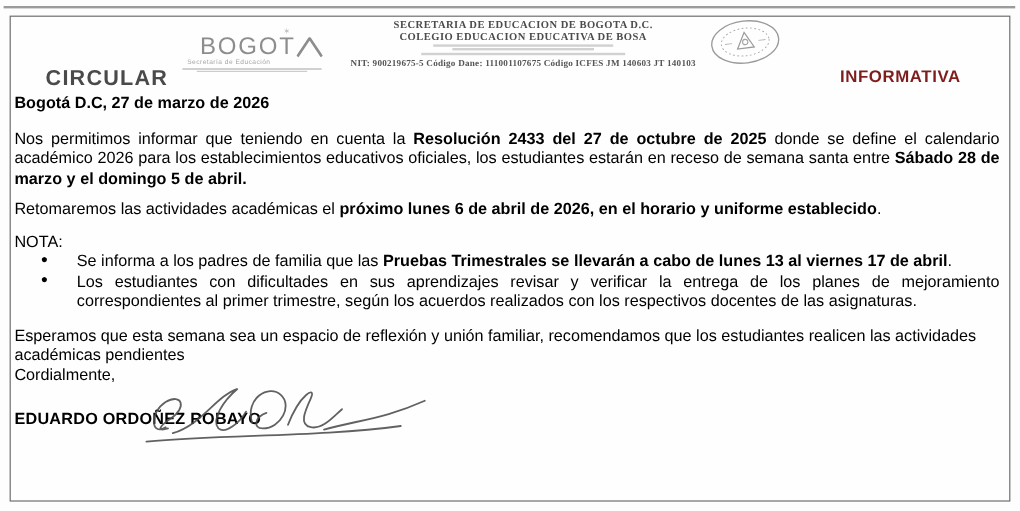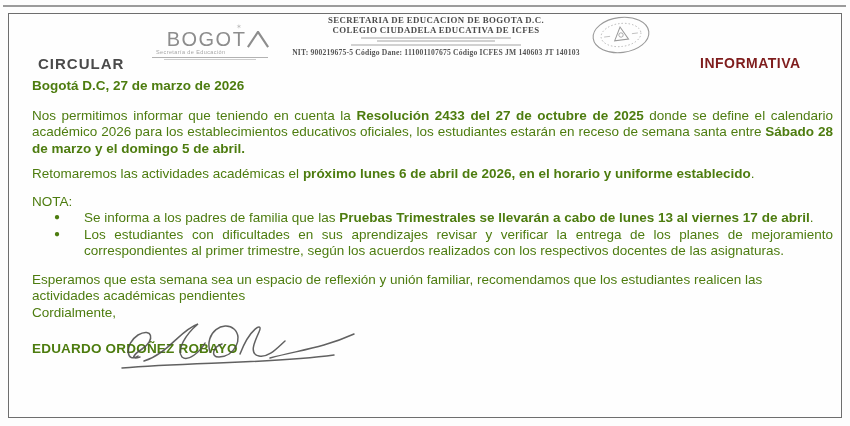--- a/index.html
+++ b/index.html
@@ -11,21 +11,21 @@
   .scan-topline {
     position:absolute; top:5px; left:3px; right:4px; height:2px;
     background:#8a8a8a; opacity:.85;
   }
   .doc-border {
     position:absolute; left:8px; top:13px; right:8px; bottom:8px;
     border:1.4px solid #6e6e6e; background:#fefefe;
   }
   
   .doc-type-left {
-    position:absolute; left:38px; top:55px; font-size:15px; font-weight:bold;
+    position:absolute; left:38px; top:55px; font-size:18px; font-weight:bold;
     letter-spacing:1px; color:#4a4a4a;
   }
   .doc-type-right {
     position:absolute; left:700px; top:55px; font-size:14px; font-weight:bold;
     letter-spacing:.5px; color:#7f1d1d;
   }
   .logo {
     position:absolute; left:150px; top:24px; width:120px; text-align:center;
     color:#8f8f8f;
   }
@@ -40,22 +40,22 @@
     position:absolute; left:276px; top:15px; width:320px; text-align:center;
     font-family:Liberation Serif, serif; color:#4c4c4c;
   }
   .lh-line1, .lh-line2 { font-size:8.8px; font-weight:bold; letter-spacing:.4px; line-height:10px; }
   .fineprint { height:2px; background:#b8b8b8; opacity:.65; margin:1.5px auto; }
   .fp1 { width:150px; } .fp2 { width:118px; } .fp3 { width:170px; }
   .lh-nit { font-size:7.6px; font-weight:bold; letter-spacing:.2px; margin-top:2px; color:#555; }
   .seal { position:absolute; left:590px; top:13px; }
   
   .body-copy {
-    position:absolute; left:32px; right:17px; top:78px;
-    font-size:13.5px; line-height:16.5px; color:#4d7c0f;
+    position:absolute; left:12px; right:17px; top:78px;
+    font-size:13.5px; line-height:16.5px; color:#000000;
   }
   .bold, .body-copy b { font-weight:bold; }
   .date-line { font-weight:bold; margin-bottom:13px; }
   .para-justify { text-align:justify; }
   .para1 { margin-bottom:9px; }
   .para2 { margin-bottom:11px; }
   .nota-list { list-style:none; margin-bottom:12px; }
   .nota-list li { position:relative; padding-left:52px; text-align:justify; }
   .bullet-marker { position:absolute; left:22px; top:-1px; font-size:10px; }
   .closing { margin-bottom:0; }
@@ -86,21 +86,21 @@
         <path d="M7,19 L13,9.5 L19,19" fill="none" stroke="#fdfdfd" stroke-width="2.2"></path>
       </svg>
     </div>
     <div class="logo-sub">Secretaría de Educación</div>
     <div class="logo-rule"></div>
     <div class="logo-rule2"></div>
   </div>
 
   <div class="letterhead">
     <div class="lh-line1">SECRETARIA DE EDUCACION DE BOGOTA D.C.</div>
-    <div class="lh-line2">COLEGIO CIUDADELA EDUCATIVA DE ICFES</div>
+    <div class="lh-line2">COLEGIO EDUCACION EDUCATIVA DE BOSA</div>
     <div class="fineprint fp1"></div>
     <div class="fineprint fp2"></div>
     <div class="fineprint fp3"></div>
     <div class="lh-nit">NIT: 900219675-5  Código Dane: 111001107675  Código  ICFES JM 140603 JT 140103</div>
   </div>
 
   <svg class="seal" width="62" height="44" viewBox="0 0 62 44">
     <g transform="rotate(-7 31 22)">
       <ellipse cx="31" cy="22" rx="28" ry="17.5" fill="none" stroke="#9a9a9a" stroke-width="1.1"></ellipse>
       <ellipse cx="31" cy="22" rx="20" ry="11.5" fill="none" stroke="#ababab" stroke-width=".8" stroke-dasharray="1.5,2"></ellipse>

